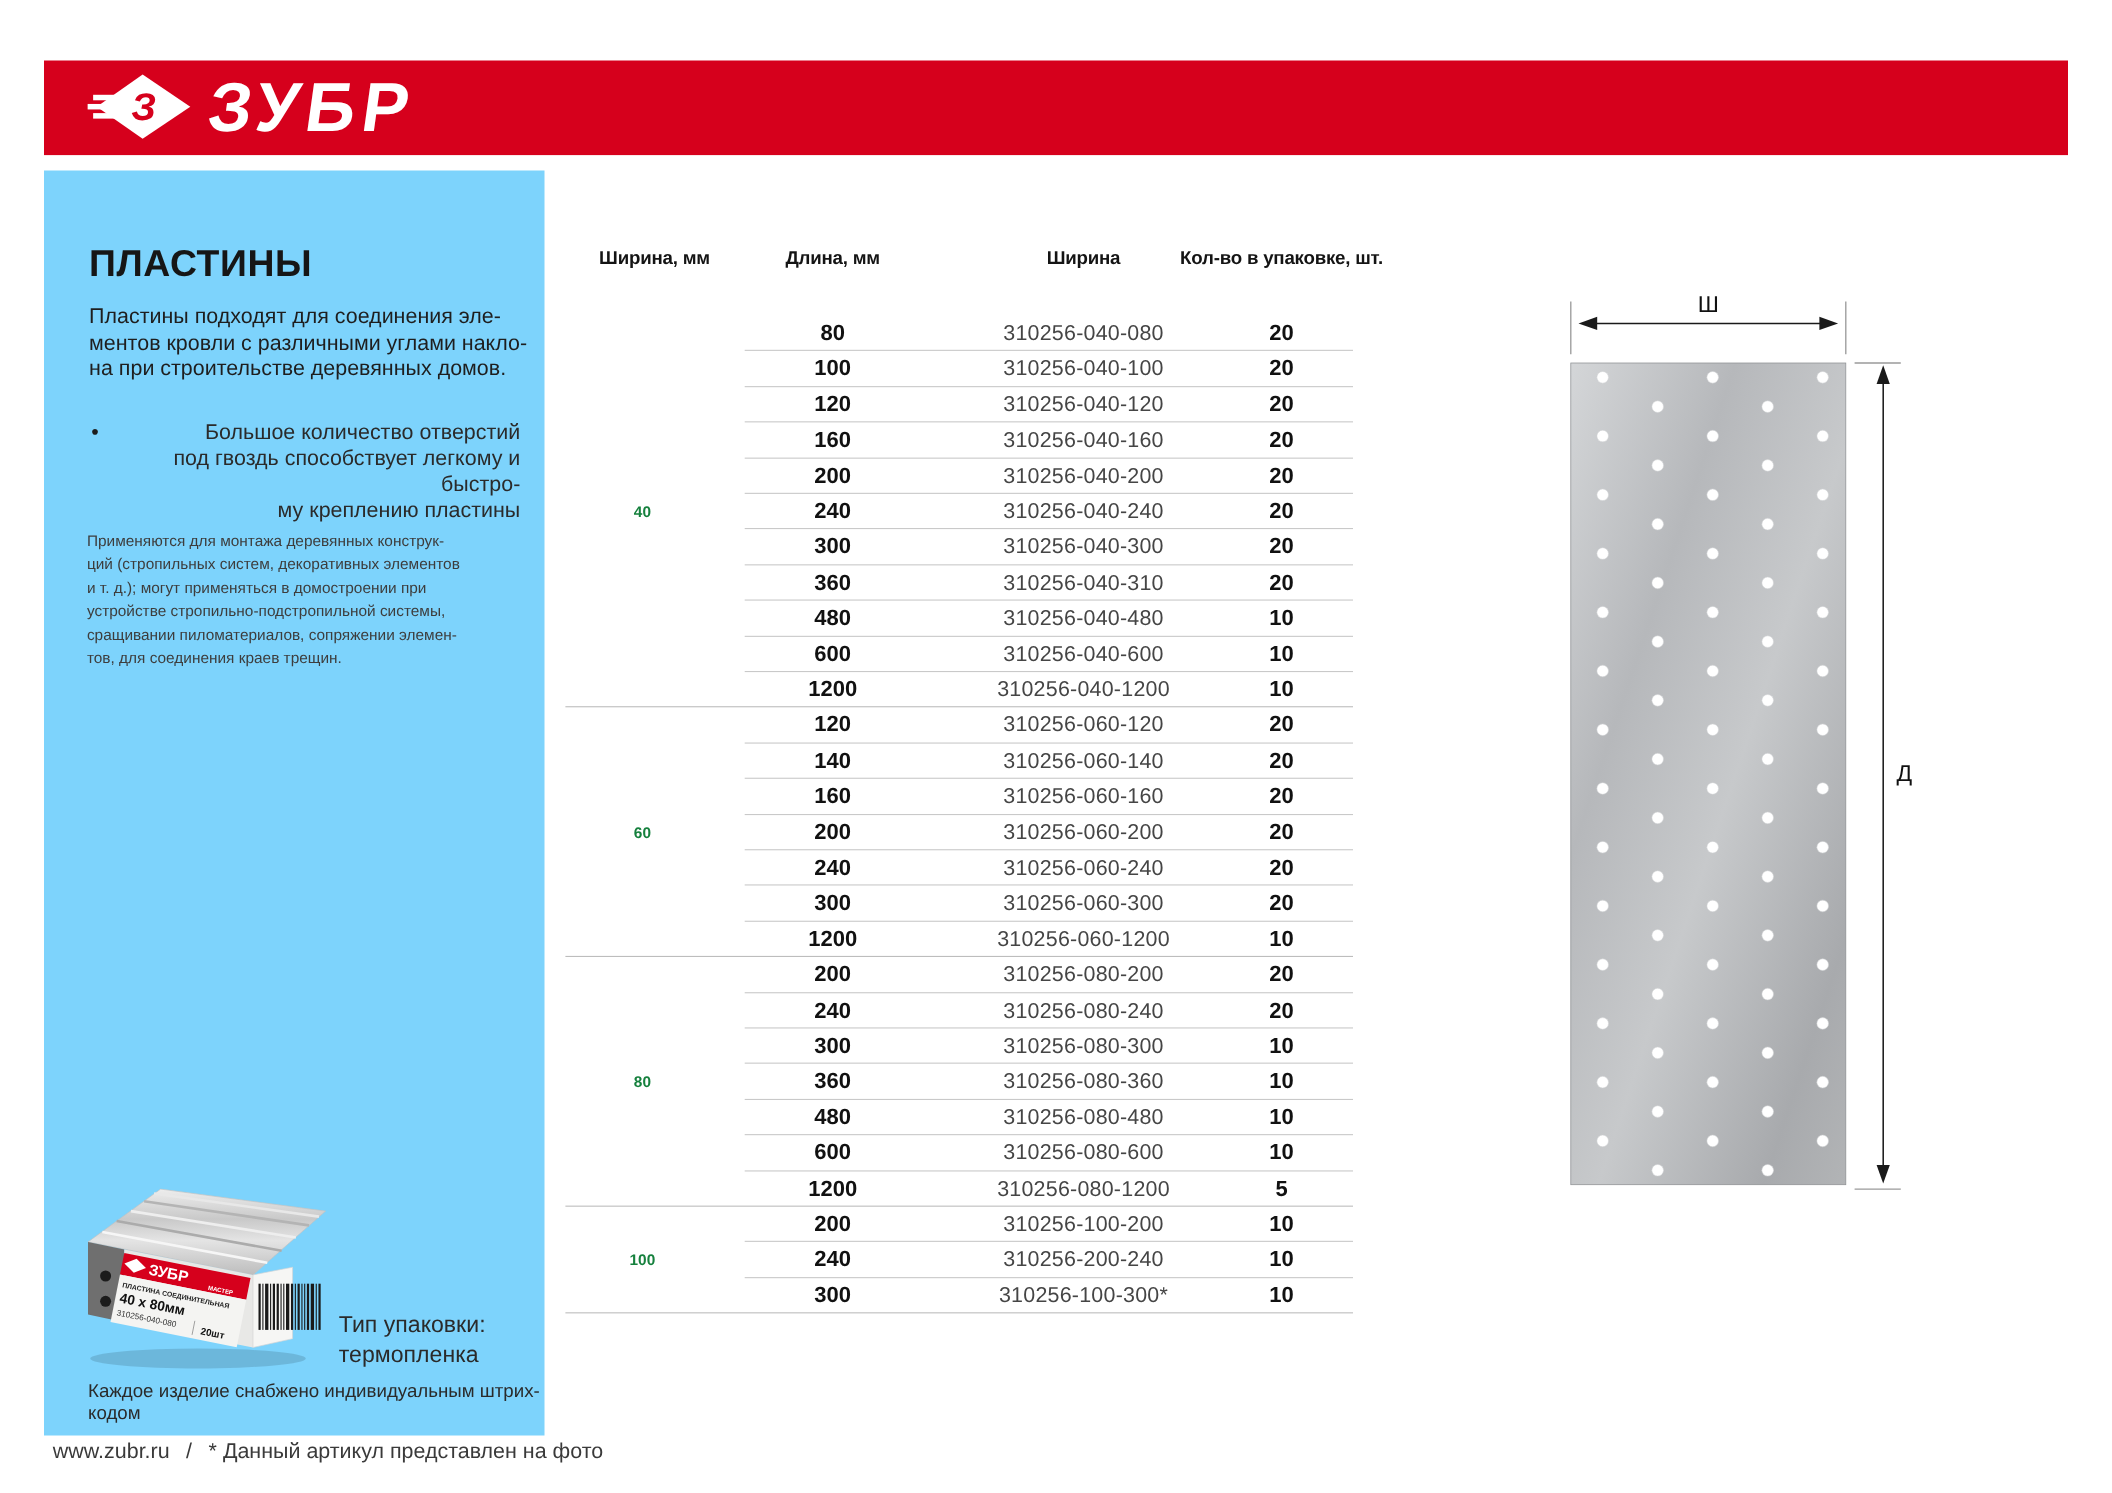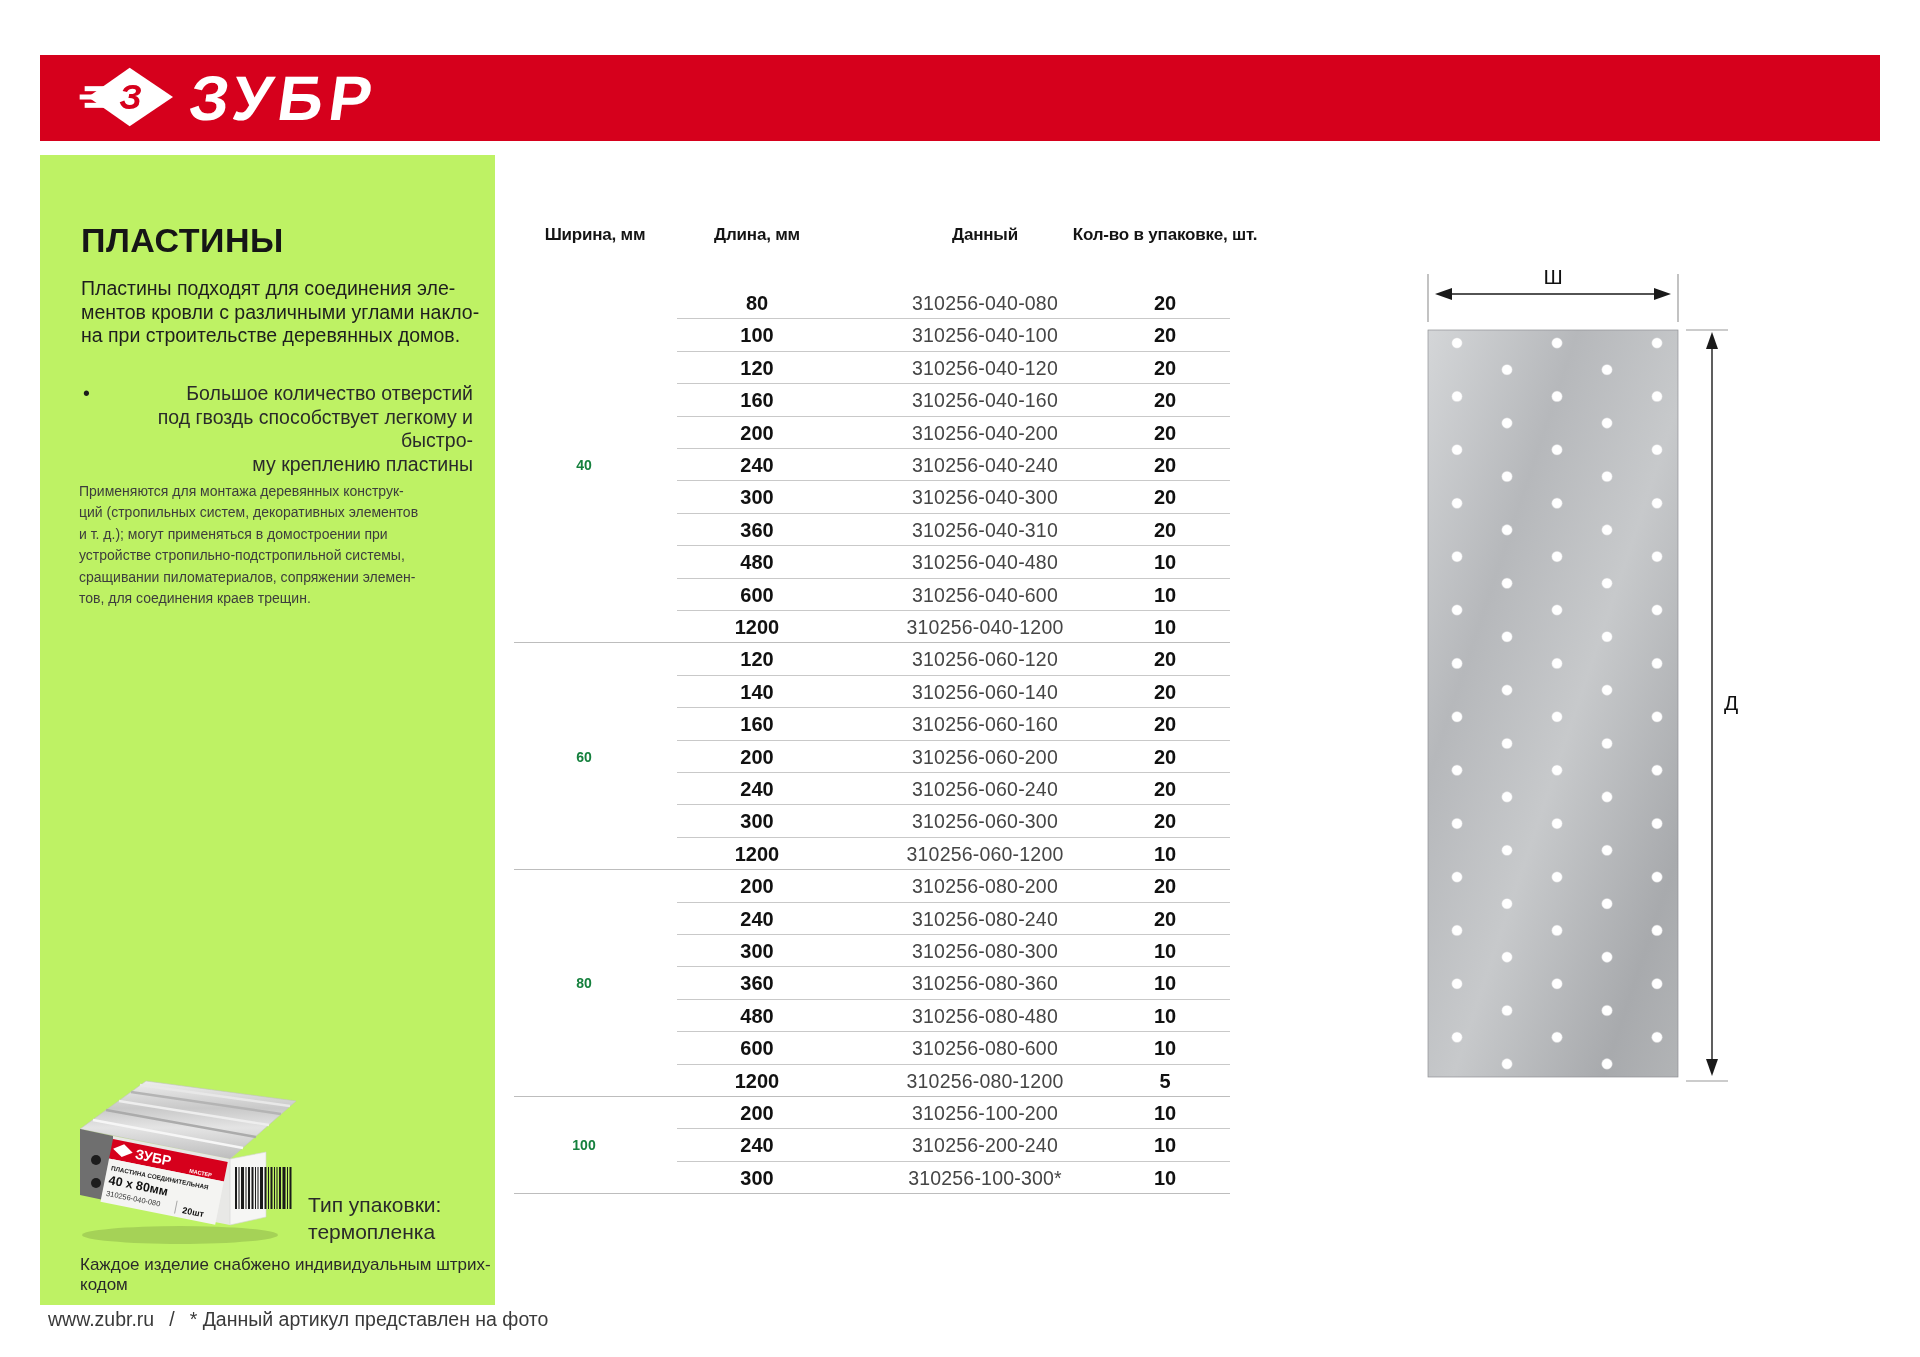--- a/index.html
+++ b/index.html
@@ -6,21 +6,21 @@
   html,body { width:1920px; height:1357px; background:#ffffff; overflow:hidden; position:relative;
               font-family:"Liberation Sans", sans-serif; color:#1c1c1c; }
 
   
   .banner { position:absolute; left:40px; top:55px; width:1840px; height:86px; background:#d6001c; }
   .logo-mark { position:absolute; left:38px; top:10px; }
   .wordmark { position:absolute; left:150px; top:9px; font-size:63px; font-weight:bold; color:#ffffff;
               letter-spacing:6px; transform:skewX(-8deg); line-height:68px; }
 
   
-  .sidebar { position:absolute; left:40px; top:155px; width:455px; height:1150px; background:#bef264; }
+  .sidebar { position:absolute; left:40px; top:155px; width:455px; height:1150px; background:#7dd3fc; }
   .sb-title { position:absolute; left:41px; top:66px; font-size:34px; font-weight:bold; letter-spacing:.5px; color:#161616; }
   .sb-intro { position:absolute; left:41px; top:122px; font-size:19.5px; line-height:23.5px; white-space:pre-line; color:#1e1e1e; }
   .sb-bullet-row { position:absolute; left:43px; top:227px; width:390px; }
   .bullet-marker { position:absolute; left:0; top:0; font-size:19.5px; }
   .bullet-marker::before { content:"•"; }
   .sb-bullet-text { display:block; margin-left:16px; font-size:19.5px; line-height:23.5px; white-space:pre-line; color:#2a2a2a;text-align:right; }
   .sb-para { position:absolute; left:39px; top:326px; font-size:14px; line-height:21.4px; white-space:pre-line; color:#3d3d3d; }
   .pkg-photo { position:absolute; left:28px; top:912px; }
   .pkg-type { position:absolute; left:268px; top:1036px; font-size:21px; line-height:27px; color:#2a2a2a; }
   .sb-note { position:absolute; left:40px; top:1100px; font-size:17px; color:#2a2a2a; }
@@ -151,21 +151,21 @@
   <div class="pkg-type">
     <div>Тип упаковки:</div>
     <div>термопленка</div>
   </div>
   <div class="sb-note">Каждое изделие снабжено индивидуальным штрих-кодом</div>
 </div>
 
 <div class="tbl">
   <span class="th c1">Ширина, мм</span>
   <span class="th c2">Длина, мм</span>
-  <span class="th c3">Данный</span>
+  <span class="th c3">Ширина</span>
   <span class="th c4">Кол-во в упаковке, шт.</span>
   <div class="rows" id="rows">
       <div class="trow" style="top: 0px;">
         <span class="cell l">80</span>
         <span class="cell a">310256-040-080</span>
         <span class="cell q">20</span>
         <span class="divline inset"></span>
       </div>
       <div class="trow" style="top: 32.4px;">
         <span class="cell l">100</span>

